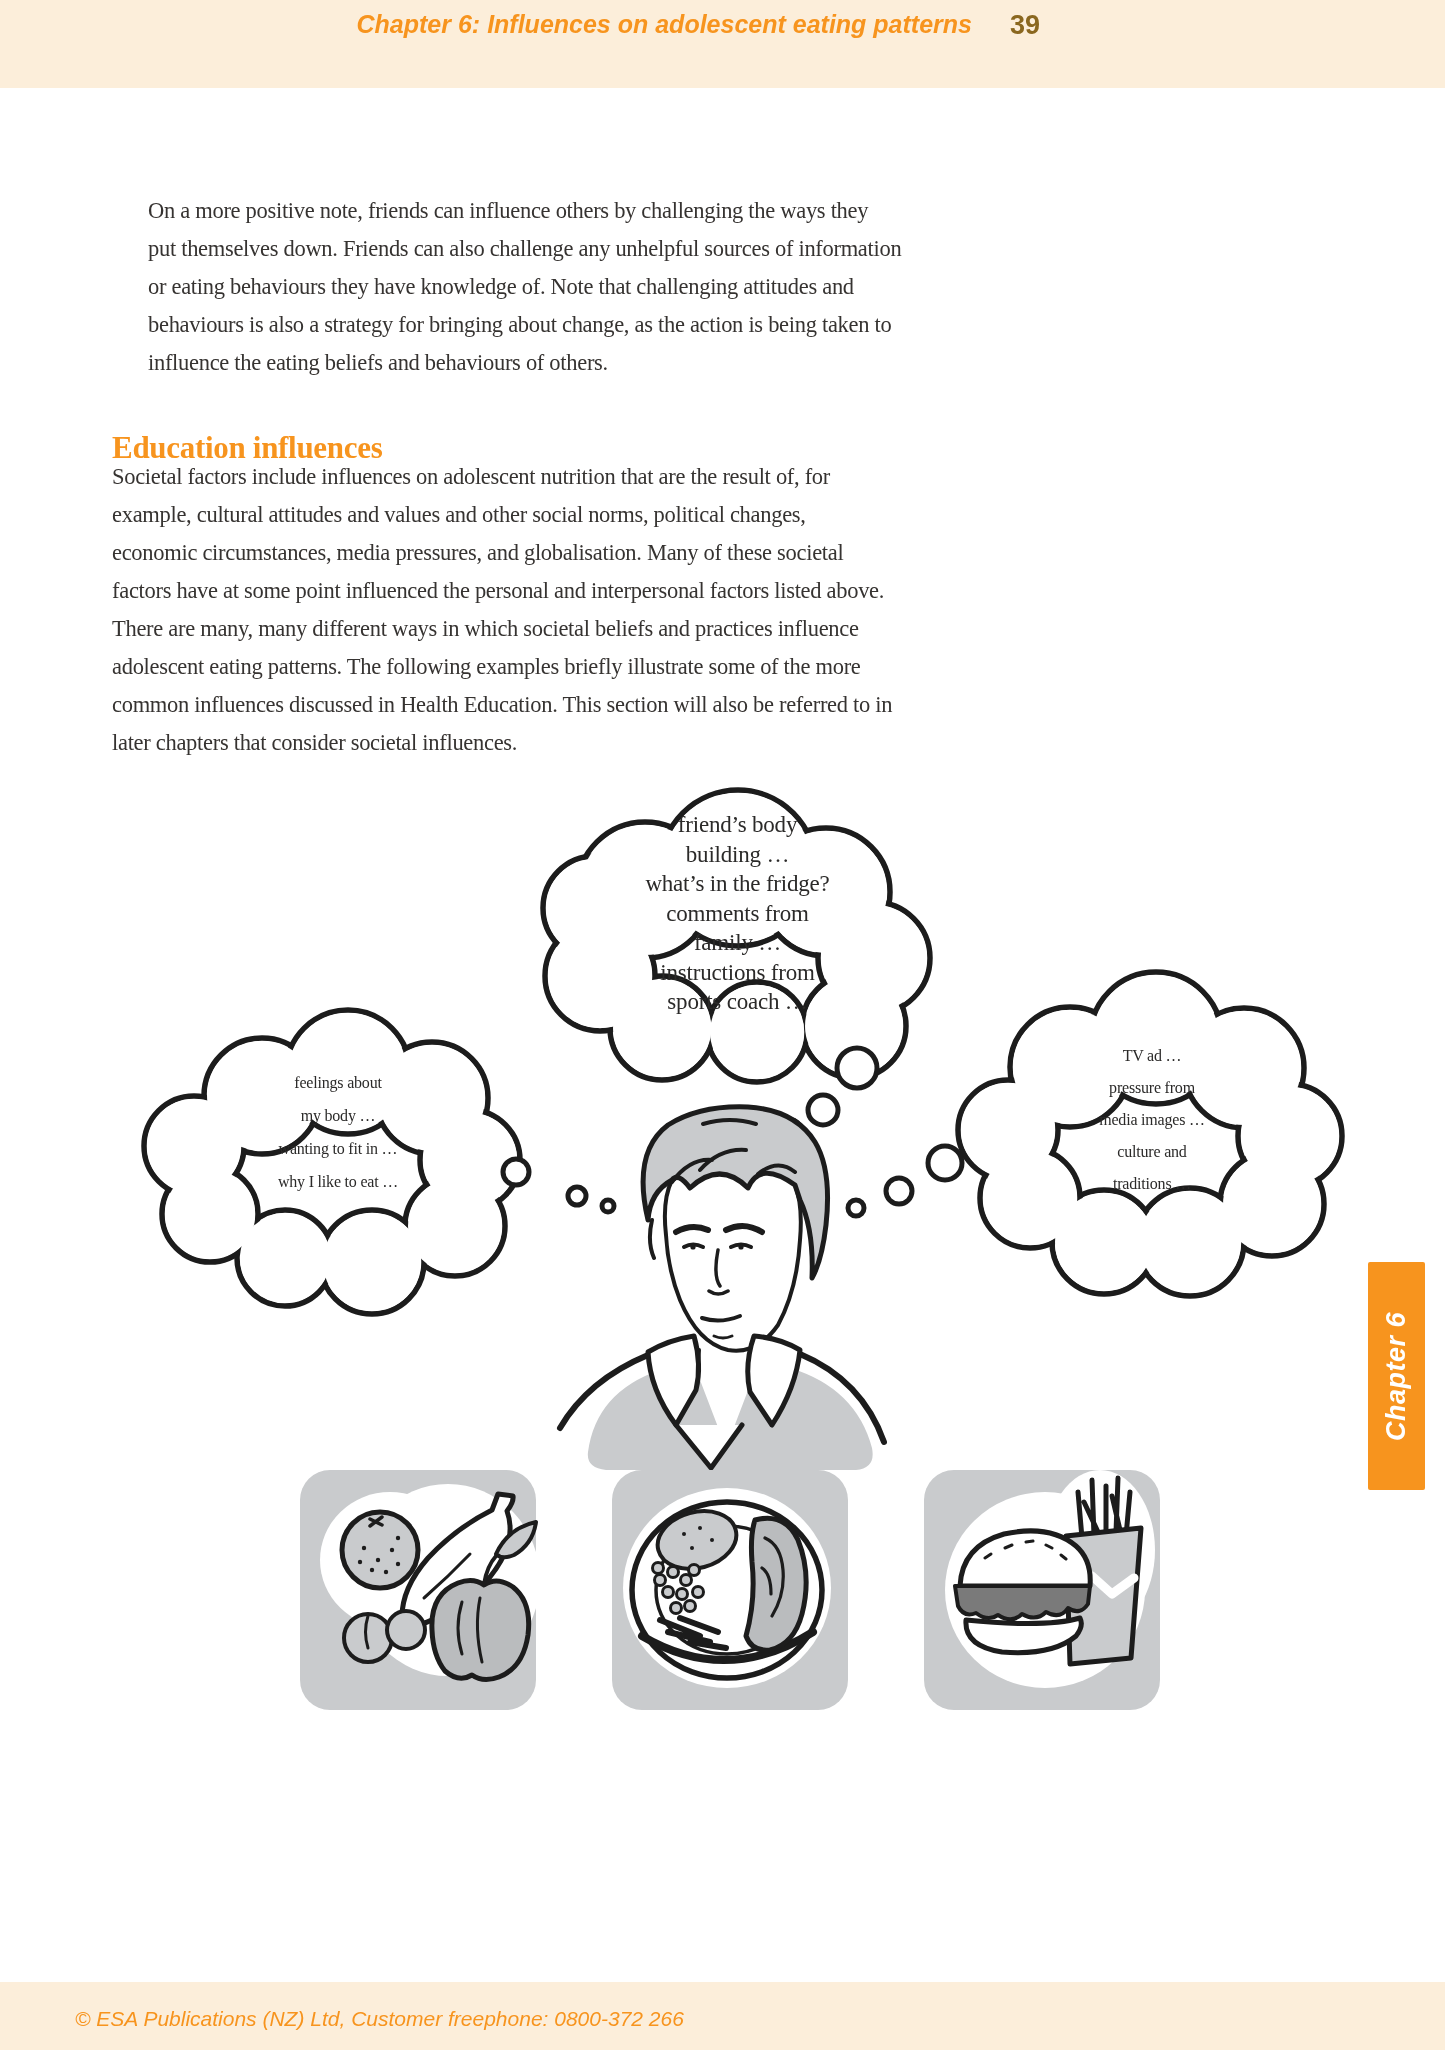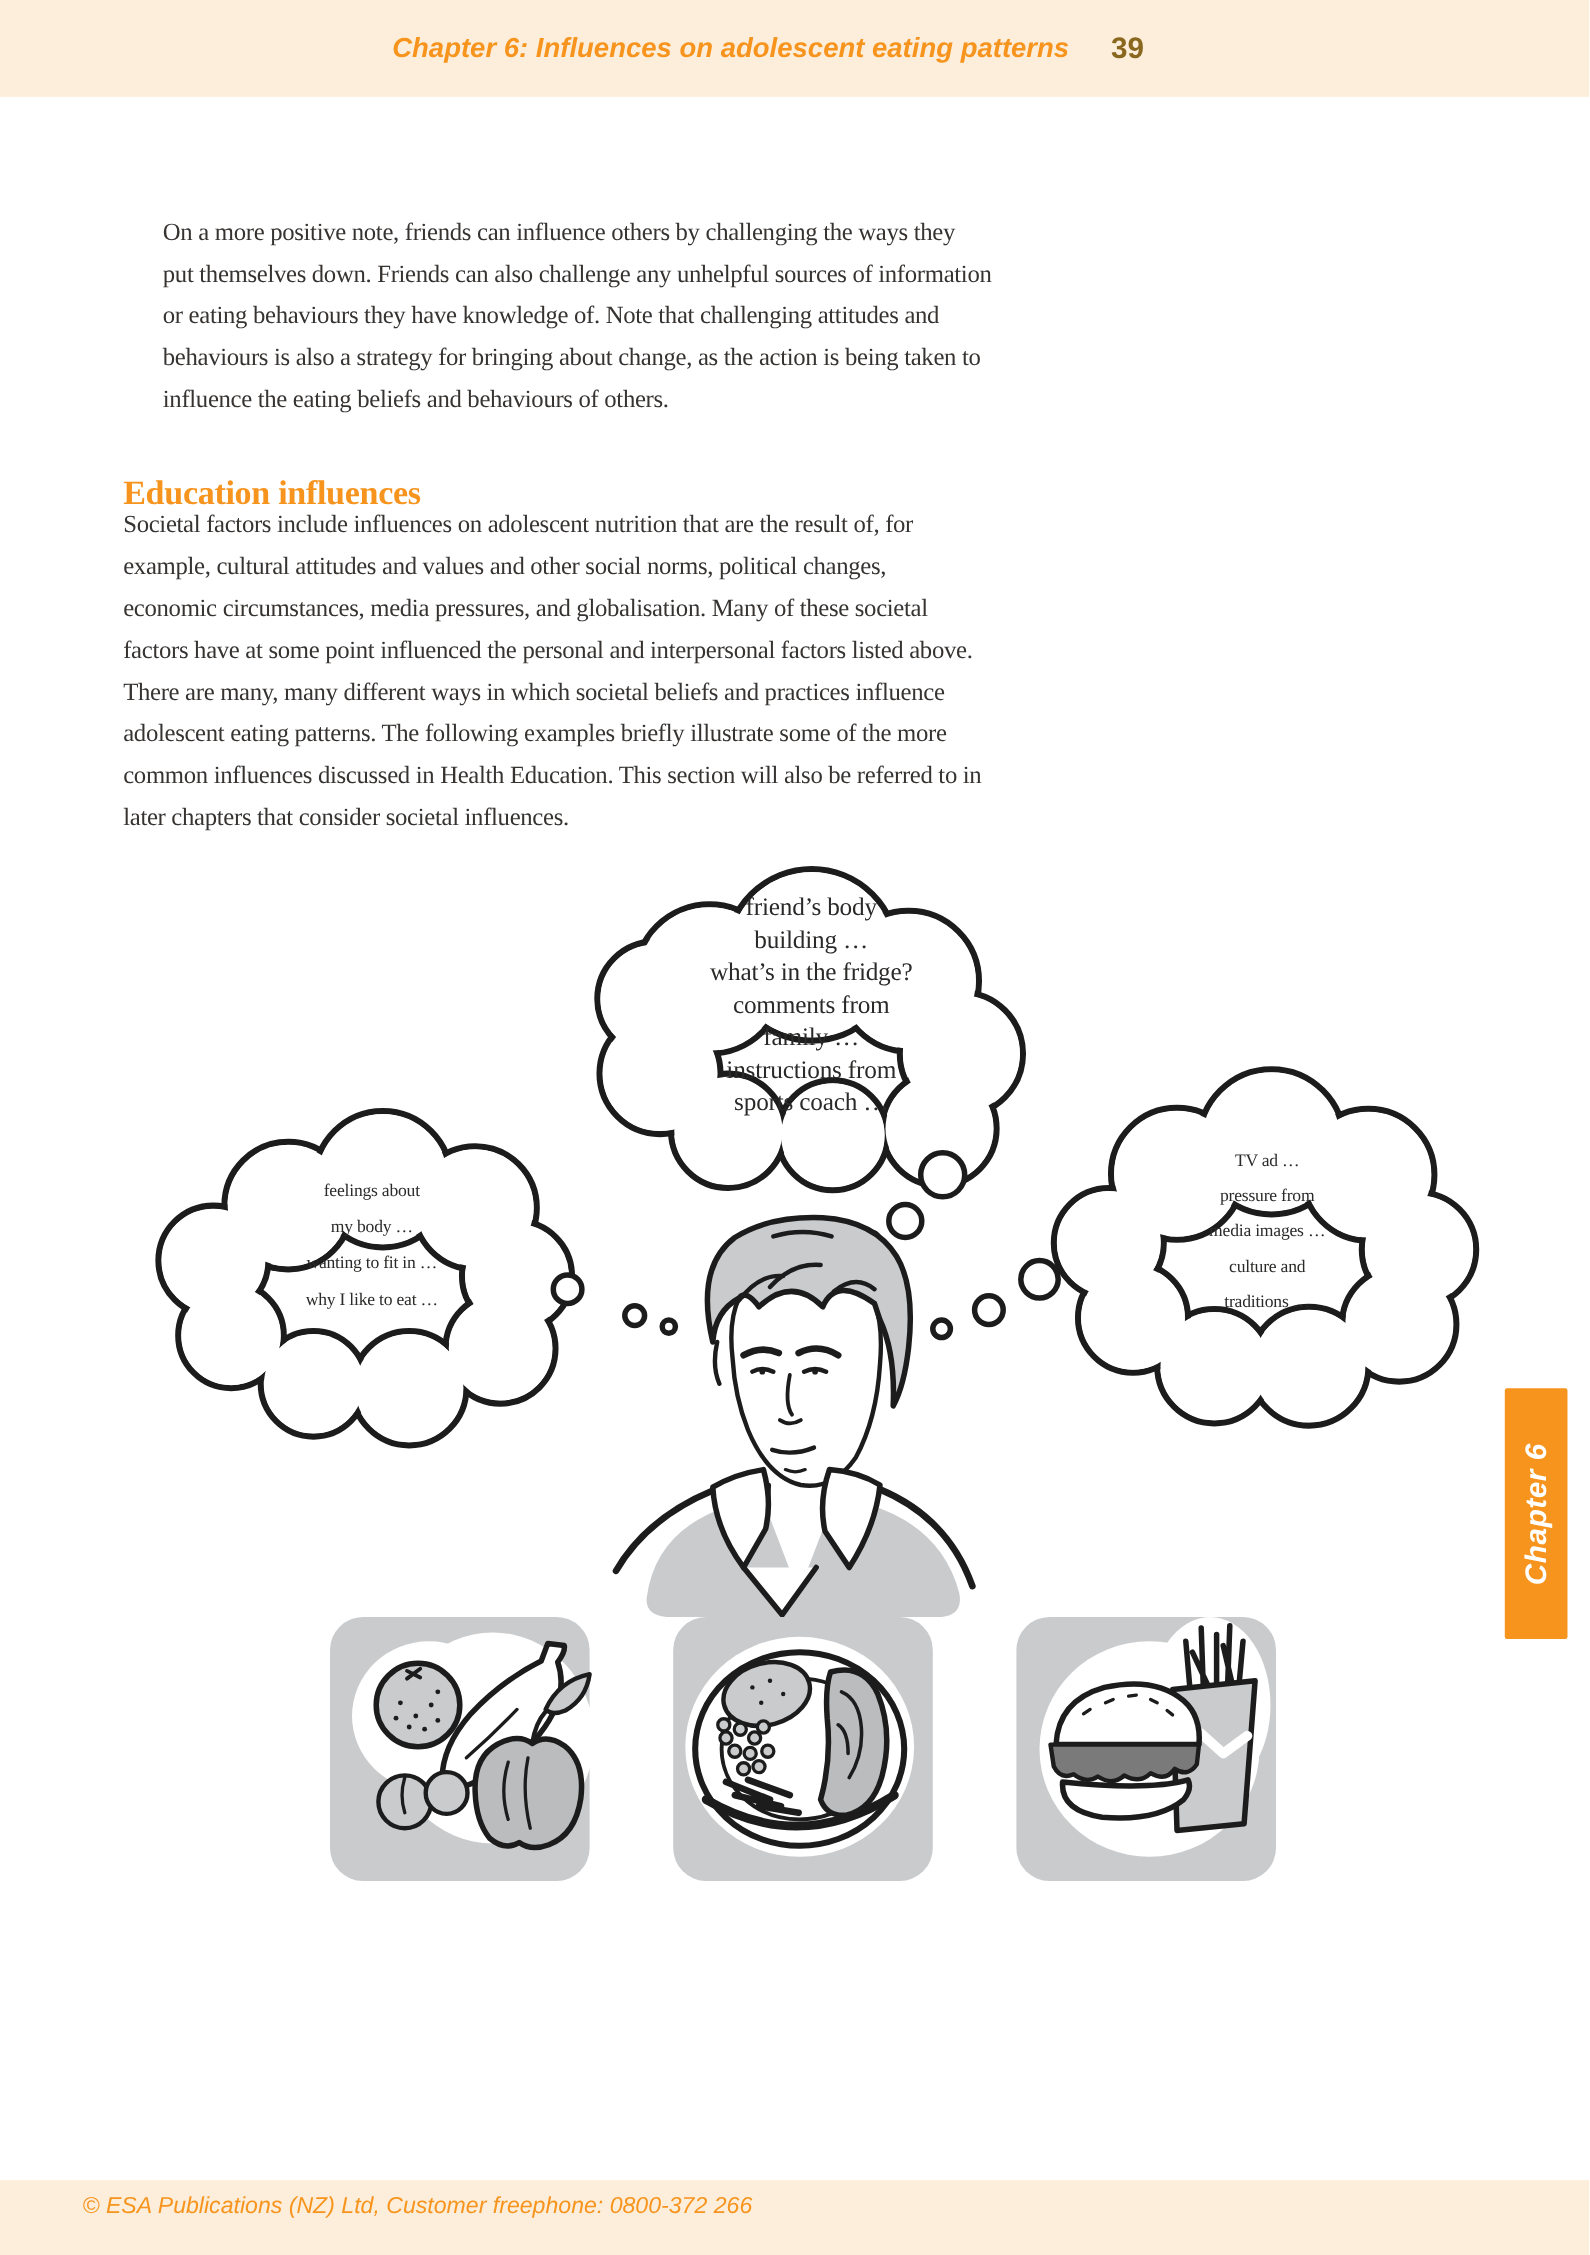--- a/index.html
+++ b/index.html
@@ -3,22 +3,22 @@
 <meta charset="utf-8">
 <style>
   html,body{margin:0;padding:0;background:#ffffff;}
   .page{
     position:relative;width:1445px;height:2050px;background:#ffffff;overflow:hidden;
     font-family:"Liberation Serif", serif;color:#363331;
   }
   
   .header-band{
     position:absolute;left:0;top:0;width:1445px;height:88px;background:#FCEEDA;
-    display:flex;align-items:center;justify-content:flex-end;box-sizing:border-box;
-    padding-right:405px;gap:38px;
+    display:flex;justify-content:flex-end;box-sizing:border-box;
+    padding-right:405px;padding-top:10px;gap:38px;
   }
   .header-title{
     font-family:"Liberation Sans",sans-serif;font-style:italic;font-weight:bold;
     font-size:25px;color:#F7941E;white-space:nowrap;
   }
   .header-pagenum{
     font-family:"Liberation Sans",sans-serif;font-weight:bold;font-size:27px;color:#8A671F;
   }
   
   .bodypara{
@@ -52,21 +52,21 @@
     display:flex;align-items:center;justify-content:center;border-radius:2px;
   }
   .chapter-tab span{
     display:block;transform:rotate(-90deg);white-space:nowrap;
     font-family:"Liberation Sans",sans-serif;font-style:italic;font-weight:bold;
     font-size:27px;color:#ffffff;letter-spacing:0.5px;
   }
   
   .footer-band{
     position:absolute;left:0;top:1982px;width:1445px;height:68px;background:#FCEEDA;
-    box-sizing:border-box;padding-left:75px;padding-top:12px;
+    box-sizing:border-box;padding-left:75px;padding-top:25px;
   }
   .footer-text{
     font-family:"Liberation Sans",sans-serif;font-style:italic;font-size:21px;color:#F7941E;
   }
 </style>
 </head>
 <body>
 
 <div class="page">
 

